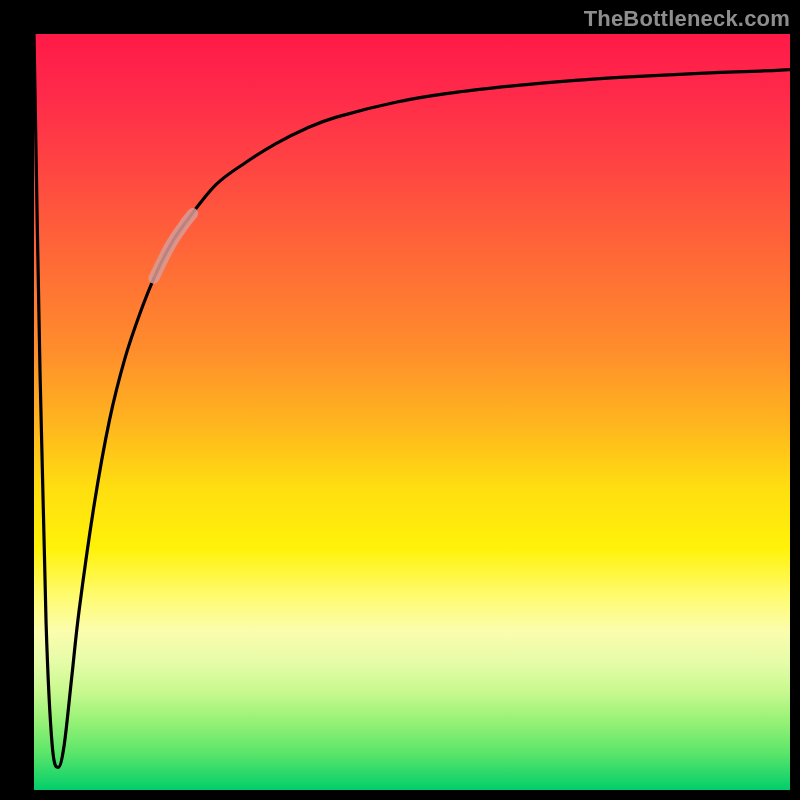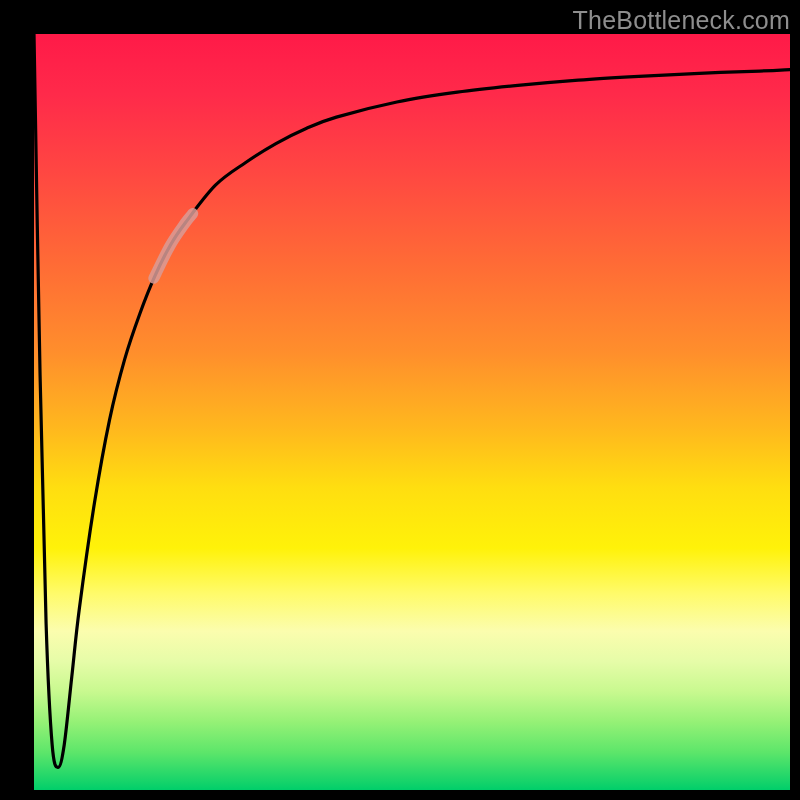--- a/index.html
+++ b/index.html
@@ -46,22 +46,22 @@
     position: absolute;
     left: 0; top: 0;
     width: 756px;
     height: 756px;
   }
   .watermark {
     position: absolute;
     top: 6px;
     right: 10px;
     color: #8e8e8e;
-    font-size: 25px;
-    font-weight: 400;
+    font-size: 22px;
+    font-weight: 700;
     letter-spacing: 0.2px;
   }
 </style>
 </head>
 <body>
 
 <div class="frame">
   <div class="plot">
     <svg class="curve" viewBox="0 0 756 756" preserveAspectRatio="none">
       <path id="curve-path" fill="none" stroke="#000000" stroke-width="3.2" stroke-linecap="round" stroke-linejoin="round" d="M0.00,0.00 C1.01,56.70 4.03,241.92 6.05,340.20 C8.06,438.48 10.08,527.94 12.10,589.68 C14.11,651.42 16.13,686.70 18.14,710.64 C20.16,734.58 22.18,733.32 24.19,733.32 C26.21,733.32 27.97,725.76 30.24,710.64 C32.51,695.52 35.28,665.28 37.80,642.60 C40.32,619.92 41.58,603.54 45.36,574.56 C49.14,545.58 55.44,500.22 60.48,468.72 C65.52,437.22 70.56,409.50 75.60,385.56 C80.64,361.62 85.68,342.72 90.72,325.08 C95.76,307.44 100.80,293.58 105.84,279.72 C110.88,265.86 115.92,253.26 120.96,241.92 C126.00,230.58 131.04,220.50 136.08,211.68 C141.12,202.86 143.64,199.08 151.20,189.00 C158.76,178.92 171.36,161.28 181.44,151.20 C191.52,141.12 201.60,135.45 211.68,128.52 C221.76,121.59 231.84,115.29 241.92,109.62 C252.00,103.95 262.08,98.91 272.16,94.50 C282.24,90.09 287.28,87.57 302.40,83.16 C317.52,78.75 342.72,72.20 362.88,68.04 C383.04,63.88 403.20,60.98 423.36,58.21 C443.52,55.44 463.68,53.42 483.84,51.41 C504.00,49.39 524.16,47.63 544.32,46.12 C564.48,44.60 584.64,43.47 604.80,42.34 C624.96,41.20 645.12,40.19 665.28,39.31 C685.44,38.43 710.64,37.67 725.76,37.04 C740.88,36.41 750.96,35.78 756.00,35.53"></path>

